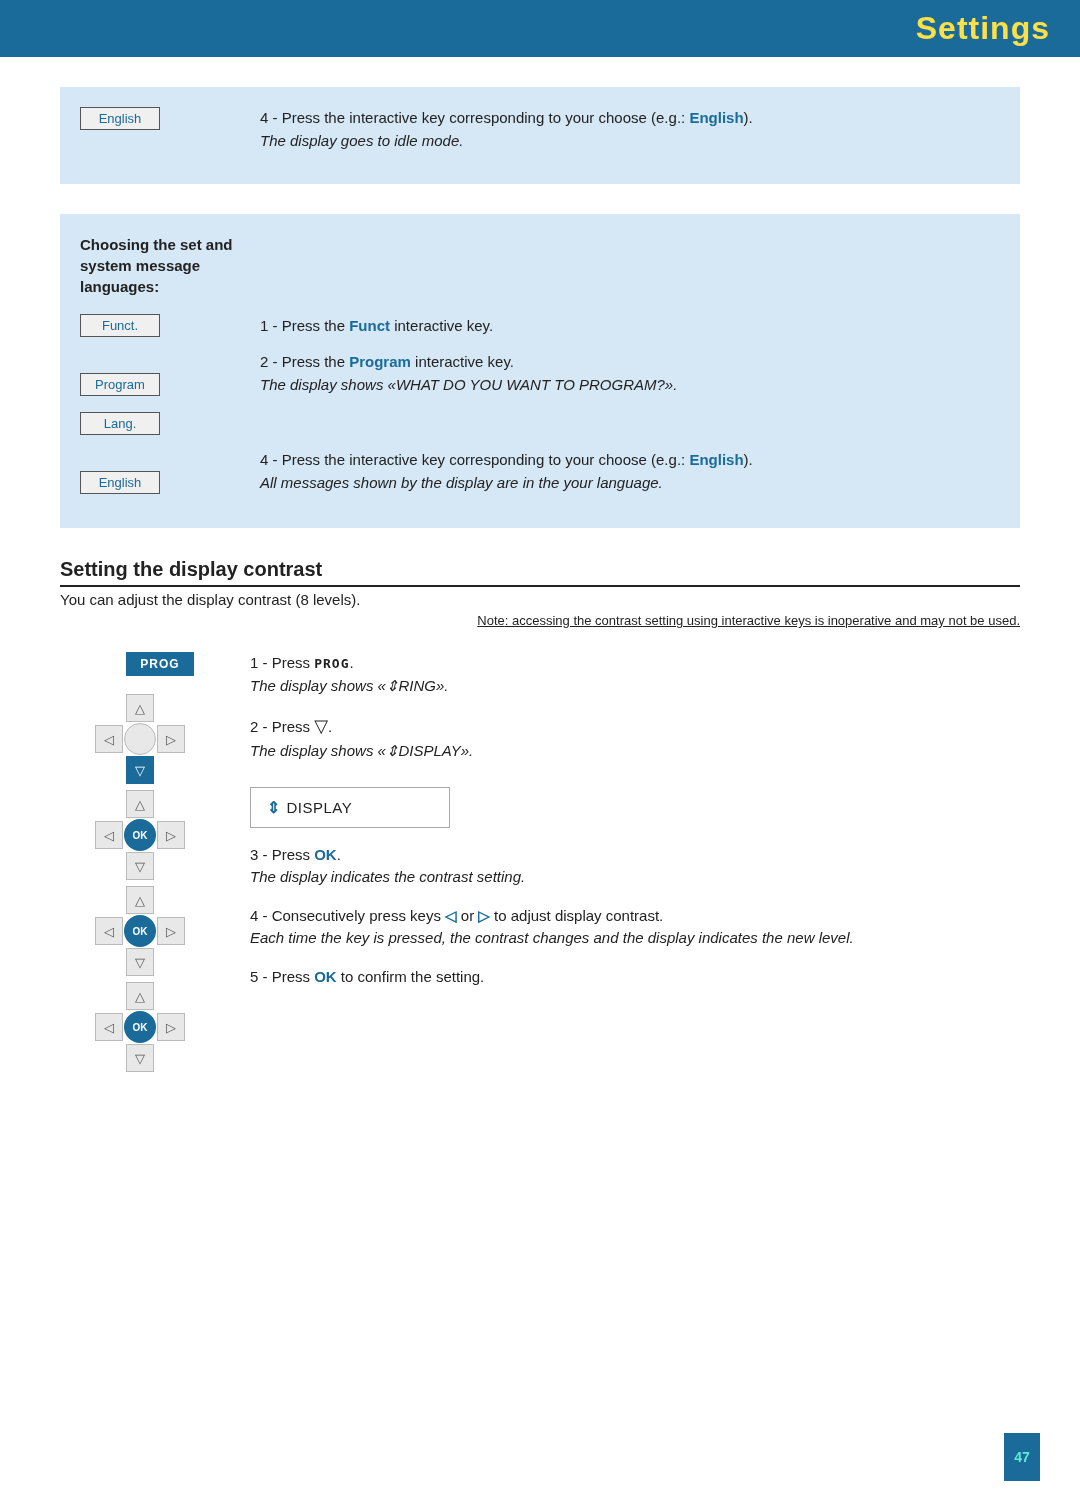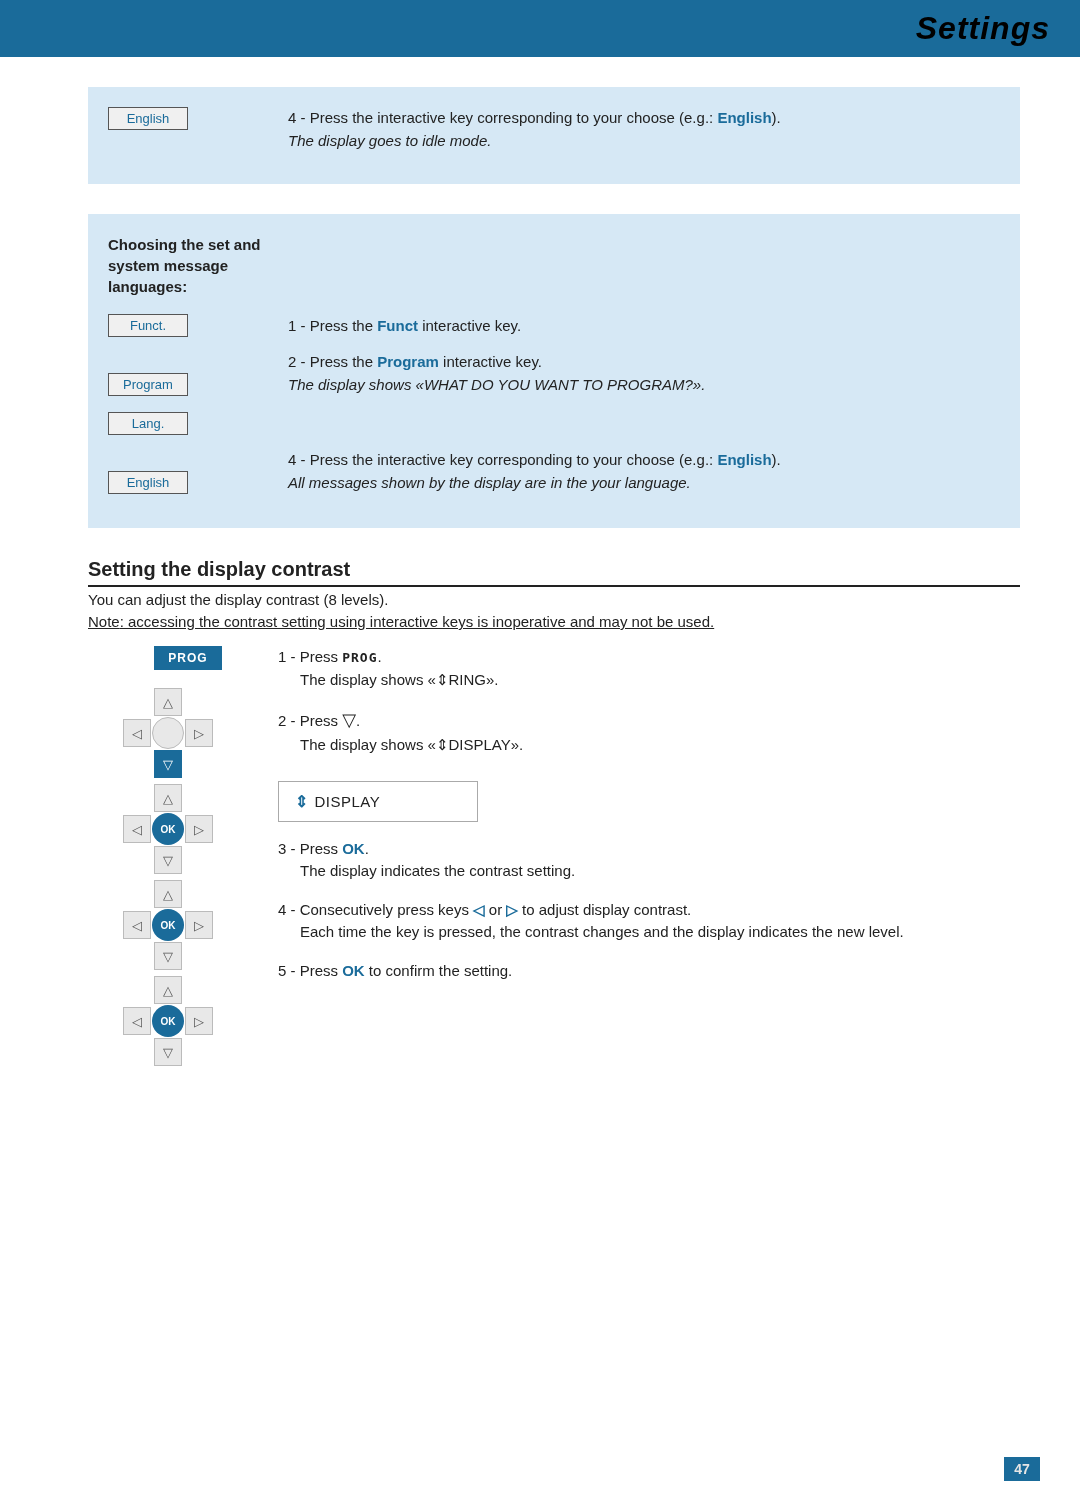--- a/index.html
+++ b/index.html
@@ -14,30 +14,29 @@
     }
 
     
     .page-header {
       background: #1a6b9a;
       text-align: right;
       padding: 10px 30px 10px 0;
       margin-bottom: 0;
     }
     .page-header h1 {
-      color: #000000;
+      color: #fde047;
       font-size: 32px;
       font-weight: bold;
       letter-spacing: 1px;
-      font-style: italic;
     }
 
     
     .main-content {
-      padding: 30px 60px 30px 88px;
+      padding: 30px 60px 30px 60px;
     }
 
     
     .blue-section {
       background: #d6e8f5;
       padding: 20px 20px 20px 20px;
       margin-bottom: 30px;
     }
 
     .step-row {
@@ -123,23 +122,24 @@
       padding-bottom: 4px;
       margin-bottom: 4px;
     }
 
     .section-intro {
       font-size: 15px;
       margin-bottom: 5px;
     }
 
     .section-note {
-      font-size: 15px;
-      margin-bottom: 16px;
+      font-size: 13px;
+      margin-bottom: 24px;
       text-decoration: none;
+      text-align: right;
     }
 
     .section-note span {
       text-decoration: underline;
     }
 
     
     .contrast-layout {
       display: flex;
       gap: 30px;
@@ -243,21 +243,21 @@
     }
 
     
     .step-para {
       margin-bottom: 16px;
       font-size: 15px;
       line-height: 1.5;
     }
 
     .step-para .italic {
-      margin-left: 22px;
+      font-style: italic;
     }
 
     .step-para .bold-blue {
       color: #1a6b9a;
       font-weight: bold;
     }
 
     .step-para .prog-inline {
       font-family: monospace;
       font-size: 13px;
@@ -266,23 +266,23 @@
       text-transform: uppercase;
       color: #222;
     }
 
     
     .page-number {
       position: absolute;
       bottom: 30px;
       right: 40px;
       background: #1a6b9a;
-      color: #e5e5e5;
+      color: #5eead4;
       width: 36px;
-      height: 24px;
+      height: 48px;
       display: flex;
       align-items: center;
       justify-content: center;
       font-size: 14px;
       font-weight: bold;
     }
 
   </style>
 </head>
 <body>

